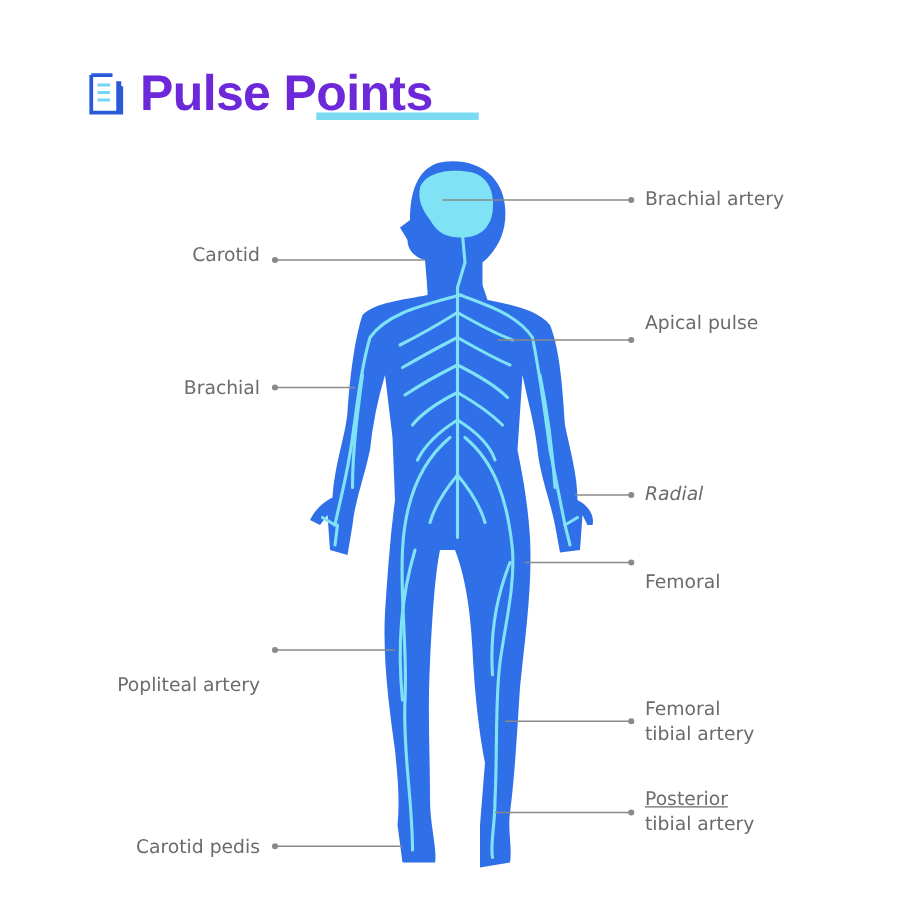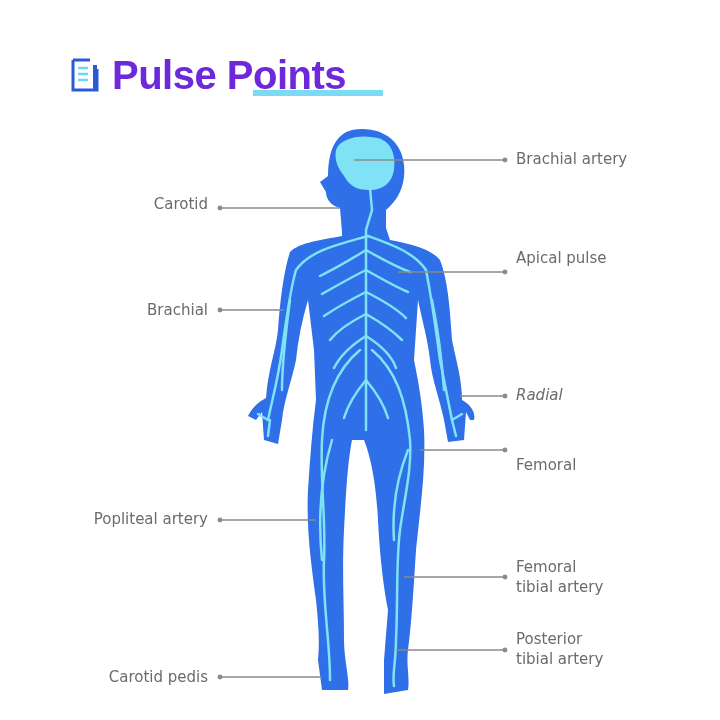--- a/index.html
+++ b/index.html
@@ -85,23 +85,23 @@
       <circle cx="505" cy="577" r="1.8"></circle>
     <line x1="396" y1="650" x2="505" y2="650"></line>
       <circle cx="505" cy="650" r="1.8"></circle>
     <line x1="220" y1="677" x2="322" y2="677"></line>
       <circle cx="220" cy="677" r="1.8"></circle>
   </g>
 </svg>
 
 <span class="label left" style="right:512px; top:194px;">Carotid</span>
 <span class="label left" style="right:512px; top:300px;">Brachial</span>
-<span class="label left" style="right:512px; top:509px;">Popliteal artery</span>
+<span class="label left" style="right:512px; top:538px;">Popliteal artery</span>
 <span class="label left" style="right:512px; top:667px;">Carotid pedis</span>
 
 <span class="label" style="left:516px; top:149px;">Brachial artery</span>
 <span class="label" style="left:516px; top:248px;">Apical pulse</span>
 <span class="label" style="left:516px; top:385px;font-style:italic;">Radial</span>
 <span class="label" style="left:516px; top:439px;margin-top:16px;">Femoral</span>
 <span class="label" style="left:516px; top:557px;">Femoral</span>
 <span class="label" style="left:516px; top:577px;">tibial artery</span>
-<span class="label" style="left:516px; top:629px;">Posterior</span>
+<span class="label" style="left:516px; top:629px;text-decoration:underline;">Posterior</span>
 <span class="label" style="left:516px; top:649px;">tibial artery</span>
 
 </body></html>

